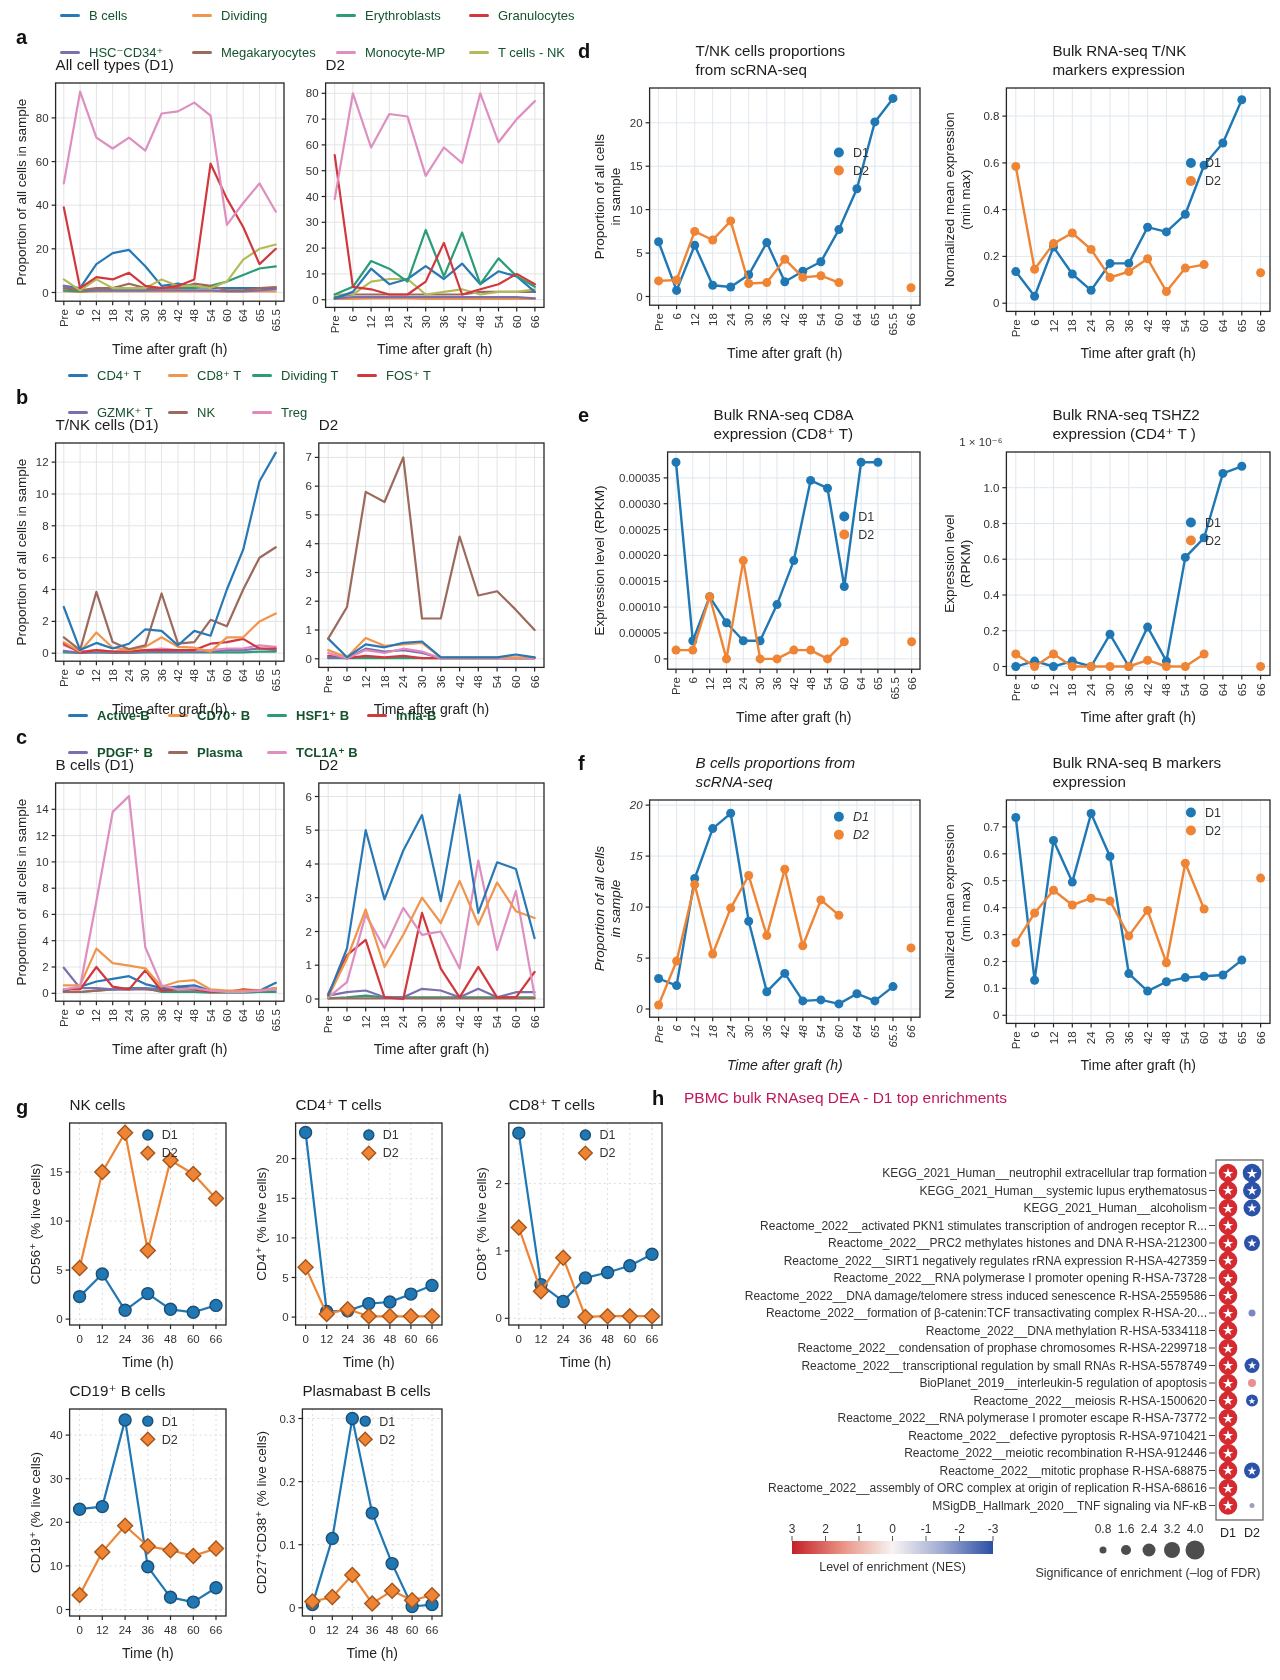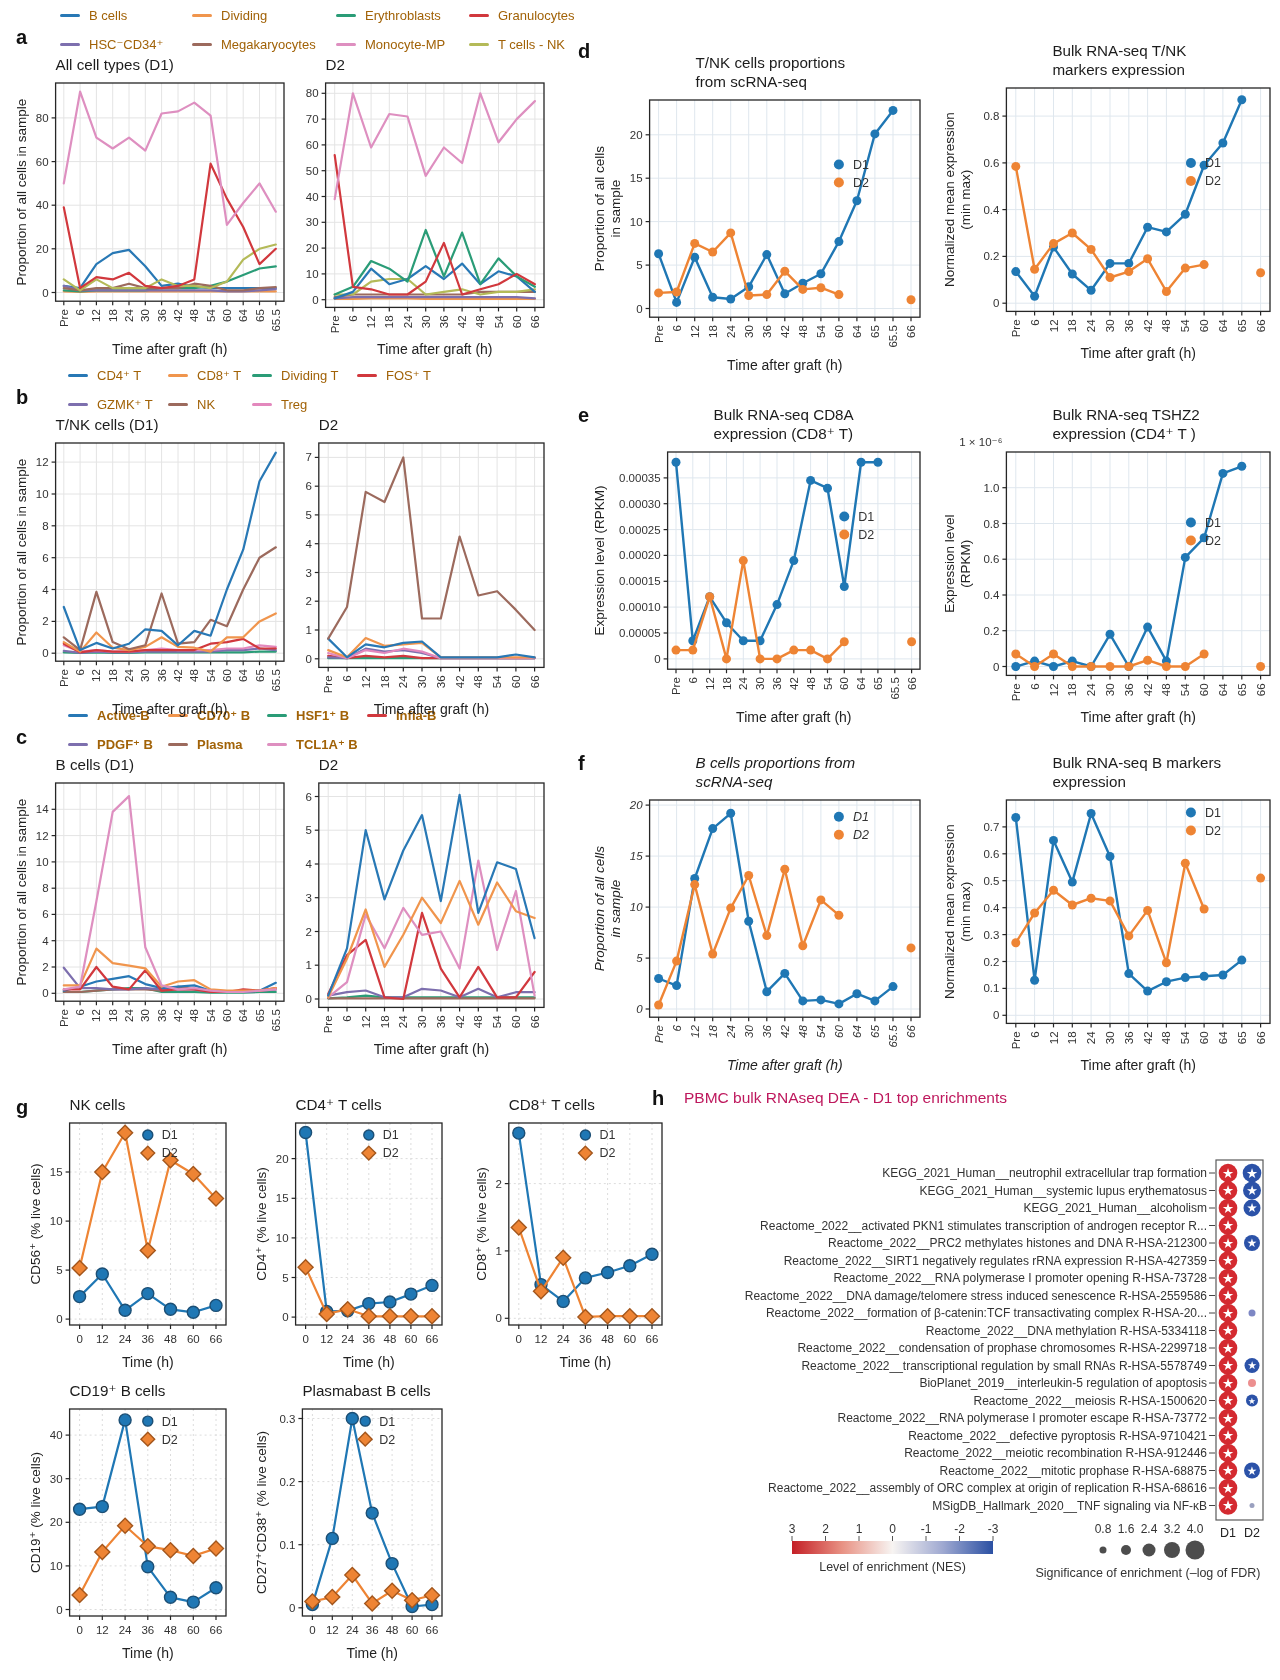--- a/index.html
+++ b/index.html
@@ -1,33 +1,33 @@
 <!DOCTYPE html>
 <html><head>
 <meta charset="utf-8">
 <style>
   html,body{margin:0;padding:0;background:#fff;}
   body{font-family:"Liberation Sans","DejaVu Sans",sans-serif;}
   .page{position:relative;width:1280px;height:1680px;background:#fff;overflow:hidden;}
   .panel-letter{position:absolute;font-size:20px;font-weight:700;color:#111;}
-  .legend{position:absolute;display:grid;row-gap:14px;font-size:13px;color:#a16207;}
+  .legend{position:absolute;display:grid;row-gap:22px;font-size:13px;color:#14532d;}
   .legend .li{display:flex;align-items:center;white-space:nowrap;}
   .legend .sw{width:20px;height:3.5px;border-radius:2px;margin-right:9px;flex:0 0 auto;}
   .chart{position:absolute;}
   .chart svg{display:block;}
   #lg-a{left:60px;top:8px;grid-template-columns:132px 144px 133px auto;}
   #lg-b{left:68px;top:368px;grid-template-columns:100px 84px 105px auto;}
   #lg-c{left:68px;top:708px;grid-template-columns:100px 99px 100px auto;font-weight:bold;}
   #c-a1{left:12px;top:50px;width:282px;height:312px;}
   #c-a2{left:298px;top:50px;width:256px;height:312px;}
   #c-b1{left:12px;top:410px;width:282px;height:312px;}
   #c-b2{left:298px;top:410px;width:256px;height:312px;}
   #c-c1{left:12px;top:750px;width:282px;height:312px;}
   #c-c2{left:298px;top:750px;width:256px;height:312px;}
-  #c-d1{left:590px;top:36px;width:340px;height:330px;margin-top:12px;}
+  #c-d1{left:590px;top:36px;width:340px;height:330px;}
   #c-d2{left:940px;top:36px;width:340px;height:330px;}
   #c-e1{left:590px;top:400px;width:340px;height:330px;}
   #c-e2{left:940px;top:400px;width:340px;height:330px;}
   #c-f1{left:590px;top:748px;width:340px;height:330px;font-style:italic;}
   #c-f2{left:940px;top:748px;width:340px;height:330px;}
   #c-g1{left:26px;top:1090px;width:210px;height:285px;}
   #c-g2{left:252px;top:1090px;width:200px;height:285px;}
   #c-g3{left:472px;top:1090px;width:200px;height:285px;}
   #c-g4{left:26px;top:1376px;width:210px;height:290px;}
   #c-g5{left:252px;top:1376px;width:200px;height:290px;}

